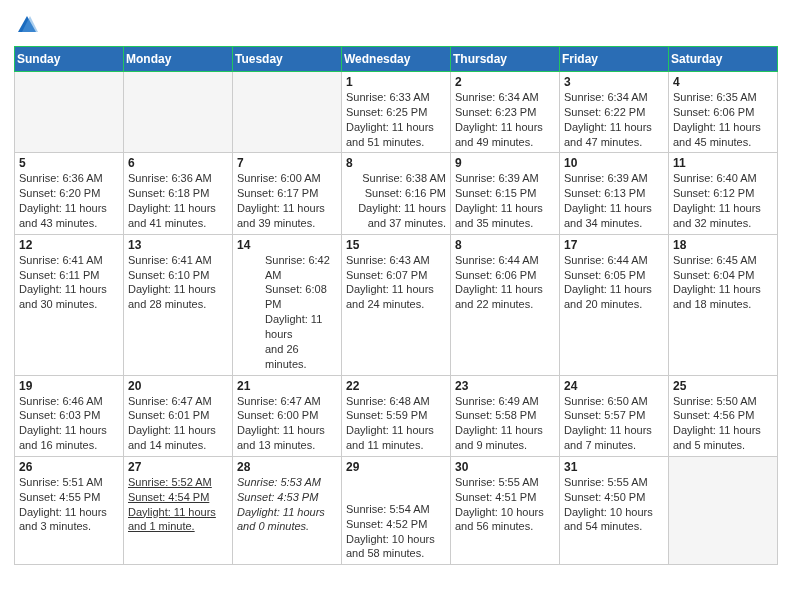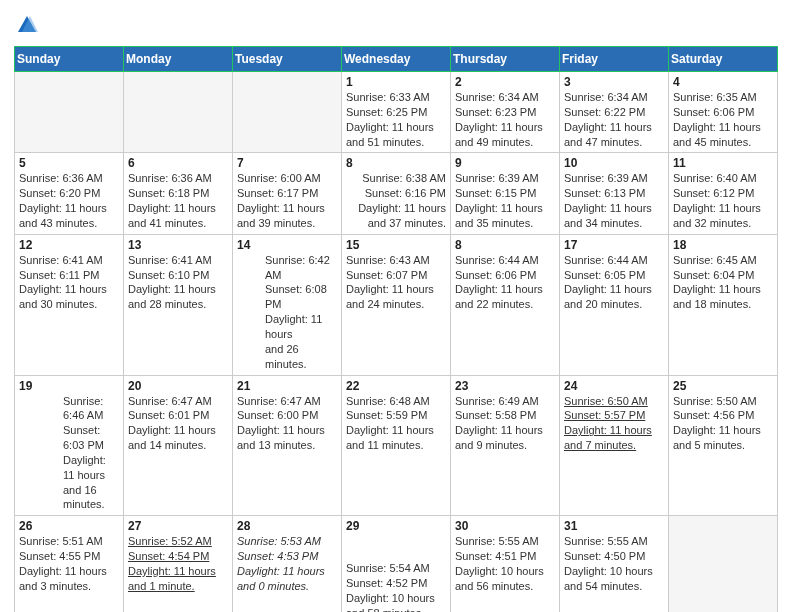--- a/index.html
+++ b/index.html
@@ -258,21 +258,21 @@
             <span class="day-num">18</span>
             <div class="cell-info" style="white-space: pre-line;">Sunrise: 6:45 AM
 Sunset: 6:04 PM
 Daylight: 11 hours
 and 18 minutes.</div>
           </td>
         </tr>
         <tr>
           <td>
             <span class="day-num">19</span>
-            <div class="cell-info" style="white-space: pre-line; margin-left: 44px;">Sunrise: 6:46 AM
+            <div class="cell-info" style="white-space: pre-line;">Sunrise: 6:46 AM
 Sunset: 6:03 PM
 Daylight: 11 hours
 and 16 minutes.</div>
           </td>
           <td>
             <span class="day-num">20</span>
             <div class="cell-info" style="white-space: pre-line;">Sunrise: 6:47 AM
 Sunset: 6:01 PM
 Daylight: 11 hours
 and 14 minutes.</div>
@@ -293,21 +293,21 @@
           </td>
           <td>
             <span class="day-num">23</span>
             <div class="cell-info" style="white-space: pre-line;">Sunrise: 6:49 AM
 Sunset: 5:58 PM
 Daylight: 11 hours
 and 9 minutes.</div>
           </td>
           <td>
             <span class="day-num">24</span>
-            <div class="cell-info" style="white-space: pre-line; text-decoration: underline;">Sunrise: 6:50 AM
+            <div class="cell-info" style="white-space: pre-line;">Sunrise: 6:50 AM
 Sunset: 5:57 PM
 Daylight: 11 hours
 and 7 minutes.</div>
           </td>
           <td>
             <span class="day-num">25</span>
             <div class="cell-info" style="white-space: pre-line;">Sunrise: 5:50 AM
 Sunset: 4:56 PM
 Daylight: 11 hours
 and 5 minutes.</div>

